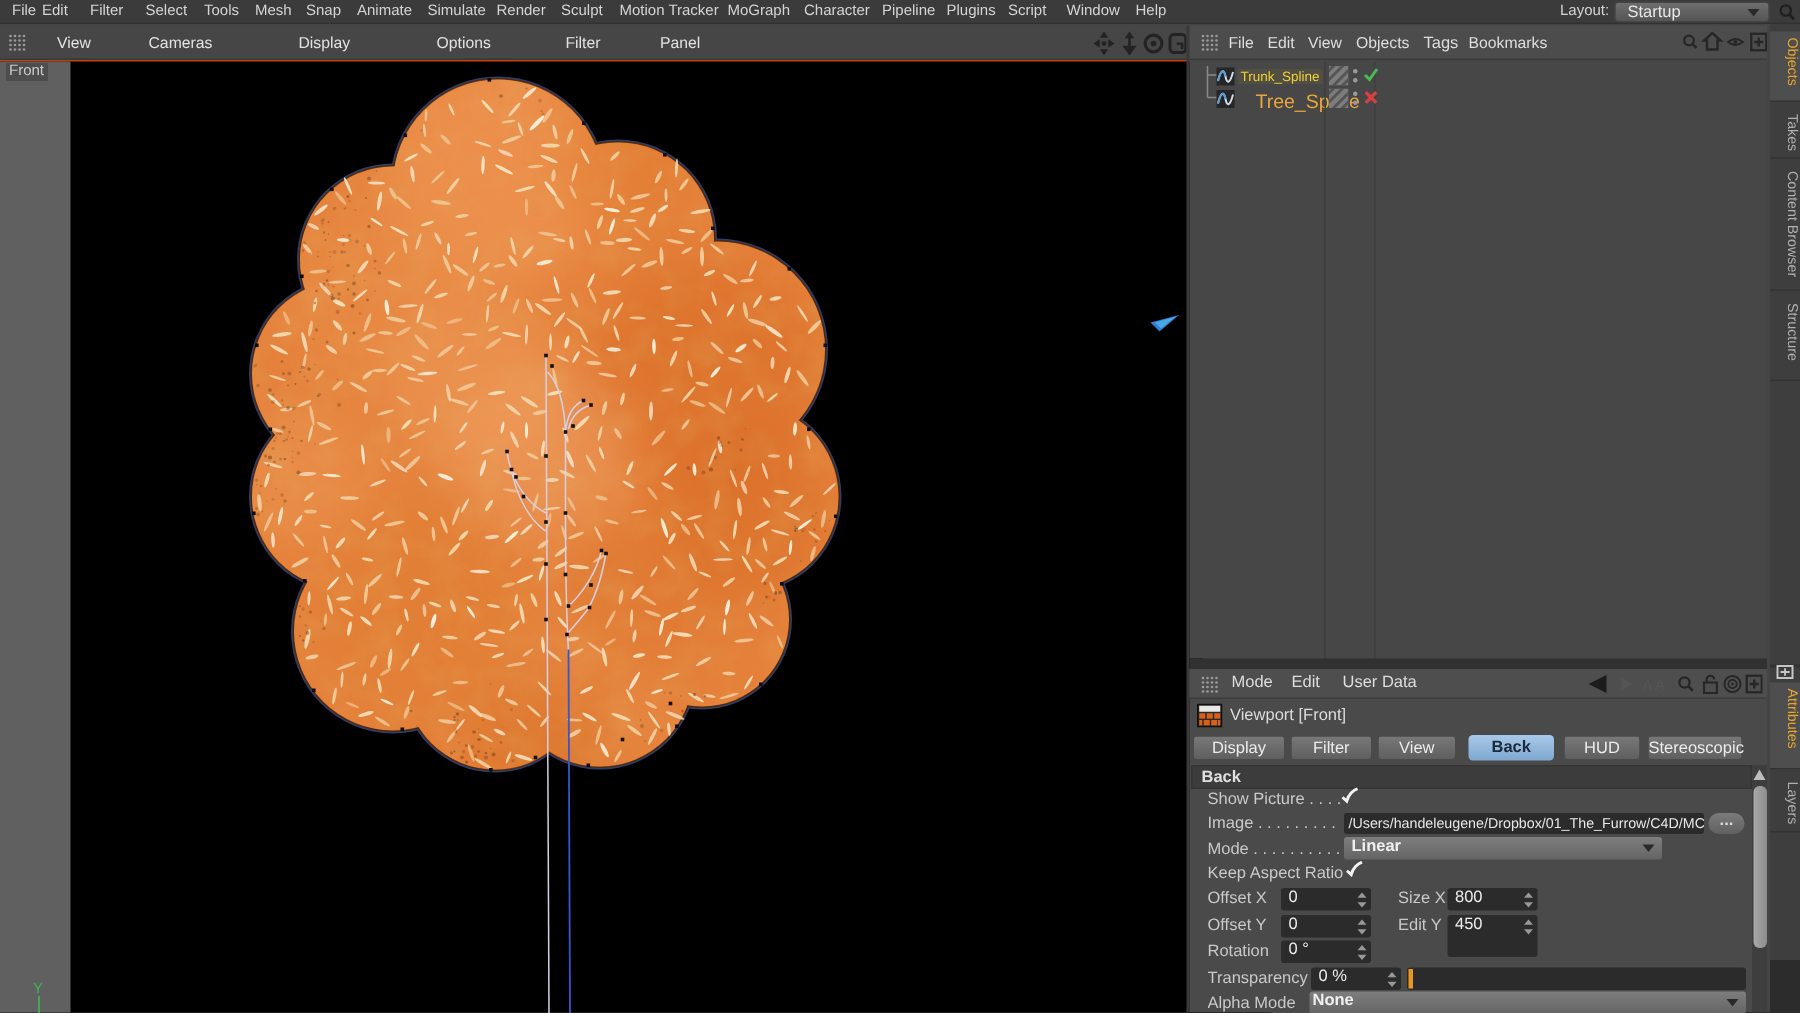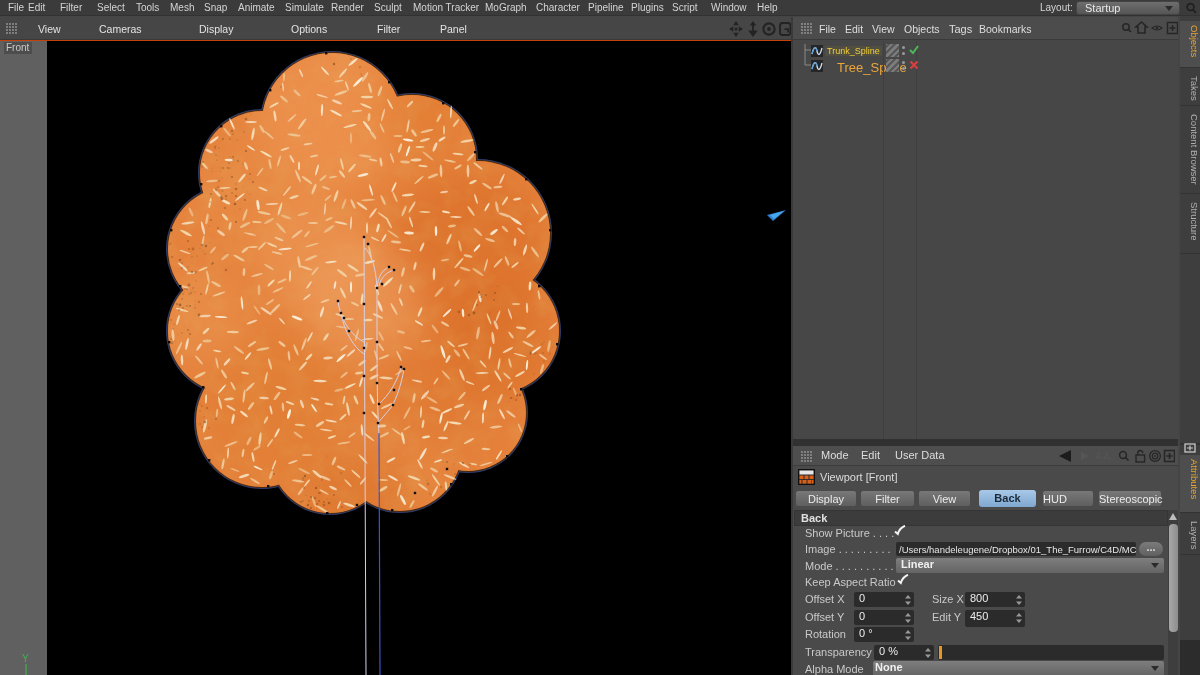--- a/index.html
+++ b/index.html
@@ -1123,60 +1123,60 @@
         <rect x="4.5" y="11" width="4" height="3.6"></rect>
         <rect x="9.5" y="11" width="4" height="3.6"></rect>
         <rect x="14" y="11" width="1.5" height="3.6"></rect>
       </g>
     </svg>
     <span class="abs" style="left:27px;top:25px;color:#dcdcdc">Viewport [Front]</span>
     <span class="abs" style="left:2px;top:44px;width:62px;height:17px;border-radius:3px;background:linear-gradient(#787878,#5f5f5f);border:1px solid #4a4a4a;color:#ececec;text-align:center;line-height:16px">Display</span>
     <span class="abs" style="left:67px;top:44px;width:55px;height:17px;border-radius:3px;background:linear-gradient(#787878,#5f5f5f);border:1px solid #4a4a4a;color:#ececec;text-align:center;line-height:16px">Filter</span>
     <span class="abs" style="left:125px;top:44px;width:53px;height:17px;border-radius:3px;background:linear-gradient(#787878,#5f5f5f);border:1px solid #4a4a4a;color:#ececec;text-align:center;line-height:16px">View</span>
     <span class="abs" style="left:186px;top:44px;width:57px;height:17px;border-radius:3px;background:linear-gradient(#a8c8e8,#7fa8d0);color:#1a2a3a;text-align:center;line-height:17px;font-weight:bold">Back</span>
-    <span class="abs" style="left:249px;top:44px;width:52px;height:17px;border-radius:3px;background:linear-gradient(#787878,#5f5f5f);border:1px solid #4a4a4a;color:#ececec;line-height:16px">HUD</span>
+    <span class="abs" style="left:249px;top:44px;width:52px;height:17px;border-radius:3px;background:linear-gradient(#787878,#5f5f5f);border:1px solid #4a4a4a;color:#ececec;text-align:center;line-height:16px">HUD</span>
     <span class="abs" style="left:305px;top:44px;width:64px;height:17px;border-radius:3px;background:linear-gradient(#787878,#5f5f5f);border:1px solid #4a4a4a;color:#ececec;text-align:center;line-height:16px">Stereoscopic</span>
     <div class="abs" style="left:1px;top:64px;width:374px;height:16px;background:#3c3c3c;border:1px solid #353535">
       <span style="position:absolute;left:6px;top:1px;font-weight:bold;color:#e0e0e0">Back</span>
     </div>
     <div class="abs" style="left:375px;top:64px;width:10px;height:165px;background:#3e3e3e"></div>
     <svg class="abs" style="left:375px;top:65px" width="10" height="12">
       <path d="M5 2 L9 9 L1 9 Z" fill="#bdbdbd"></path>
     </svg>
     <div class="abs" style="left:375.5px;top:78px;width:9px;height:108px;background:linear-gradient(90deg,#a8a8a8,#8d8d8d);border-radius:4px"></div>
     <span class="abs" style="left:12px;top:81px;color:#c9c9c9;white-space:pre">Show Picture . . . .</span>
     <span class="abs" style="left:100px;top:79px"><svg width="13" height="11" viewBox="0 0 13 11">
         <path d="M2 6.5 L4.8 9 C6 5 9 2 12 0.8" fill="none" stroke="#f2f2f2" stroke-width="2"></path>
       </svg></span>
     <span class="abs" style="left:12px;top:97px;color:#c9c9c9;white-space:pre">Image . . . . . . . . .</span>
     <span class="abs" style="left:103px;top:96px;width:240px;height:14px;background:#2b2b2b;border-radius:2px;color:#e6e6e6;font-size:9.5px;padding:2px 0 0 3px;overflow:hidden;white-space:nowrap">/Users/handeleugene/Dropbox/01_The_Furrow/C4D/MC_</span>
     <span class="abs" style="left:346px;top:96px;width:24px;height:14px;background:linear-gradient(#7b7b7b,#606060);border-radius:7px;color:#ddd;text-align:center;line-height:10px;font-weight:bold">...</span>
     <span class="abs" style="left:12px;top:114px;color:#c9c9c9;white-space:pre">Mode . . . . . . . . . .</span>
-    <span class="abs" style="left:103px;top:112px;width:268px;height:15px;background:linear-gradient(#7e7e7e,#646464);border-radius:2px;color:#f0f0f0;padding-left:5px;font-weight:bold">Linear<span class="abs" style="right:5px;top:5px;width:0;height:0;border-left:4px solid transparent;border-right:4px solid transparent;border-top:5px solid #2a2a2a"></span></span>
+    <span class="abs" style="left:103px;top:112px;width:212px;height:15px;background:linear-gradient(#7e7e7e,#646464);border-radius:2px;color:#f0f0f0;padding-left:5px;font-weight:bold">Linear<span class="abs" style="right:5px;top:5px;width:0;height:0;border-left:4px solid transparent;border-right:4px solid transparent;border-top:5px solid #2a2a2a"></span></span>
     <span class="abs" style="left:12px;top:130px;color:#c9c9c9;white-space:pre">Keep Aspect Ratio</span>
     <span class="abs" style="left:103px;top:128px"><svg width="13" height="11" viewBox="0 0 13 11">
         <path d="M2 6.5 L4.8 9 C6 5 9 2 12 0.8" fill="none" stroke="#f2f2f2" stroke-width="2"></path>
       </svg></span>
     <span class="abs" style="left:12px;top:147px;color:#c9c9c9;white-space:pre">Offset X</span>
     <span class="abs" style="left:61px;top:146px;width:60px;height:15px;background:#2b2b2b;border-radius:2px;color:#ececec;padding-left:5px">0<span class="abs" style="right:2px;top:1.5px"><svg width="8" height="12" viewBox="0 0 8 12">
           <path d="M4 1 L7 4.5 L1 4.5 Z" fill="#999"></path>
           <path d="M4 11 L7 7.5 L1 7.5 Z" fill="#999"></path>
         </svg></span></span>
     <span class="abs" style="left:139px;top:147px;color:#c9c9c9;white-space:pre">Size X</span>
     <span class="abs" style="left:172px;top:146px;width:60px;height:15px;background:#2b2b2b;border-radius:2px;color:#ececec;padding-left:5px">800<span class="abs" style="right:2px;top:1.5px"><svg width="8" height="12" viewBox="0 0 8 12">
           <path d="M4 1 L7 4.5 L1 4.5 Z" fill="#999"></path>
           <path d="M4 11 L7 7.5 L1 7.5 Z" fill="#999"></path>
         </svg></span></span>
     <span class="abs" style="left:12px;top:165px;color:#c9c9c9;white-space:pre">Offset Y</span>
     <span class="abs" style="left:61px;top:164px;width:60px;height:15px;background:#2b2b2b;border-radius:2px;color:#ececec;padding-left:5px">0<span class="abs" style="right:2px;top:1.5px"><svg width="8" height="12" viewBox="0 0 8 12">
           <path d="M4 1 L7 4.5 L1 4.5 Z" fill="#999"></path>
           <path d="M4 11 L7 7.5 L1 7.5 Z" fill="#999"></path>
         </svg></span></span>
     <span class="abs" style="left:139px;top:165px;color:#c9c9c9;white-space:pre">Edit Y</span>
-    <span class="abs" style="left:172px;top:164px;width:60px;height:17px;background:#2b2b2b;border-radius:2px;color:#ececec;padding-left:5px">450<span class="abs" style="right:2px;top:1.5px"><svg width="8" height="12" viewBox="0 0 8 12">
+    <span class="abs" style="left:172px;top:164px;width:60px;height:28px;background:#2b2b2b;border-radius:2px;color:#ececec;padding-left:5px">450<span class="abs" style="right:2px;top:1.5px"><svg width="8" height="12" viewBox="0 0 8 12">
           <path d="M4 1 L7 4.5 L1 4.5 Z" fill="#999"></path>
           <path d="M4 11 L7 7.5 L1 7.5 Z" fill="#999"></path>
         </svg></span></span>
     <span class="abs" style="left:12px;top:182px;color:#c9c9c9;white-space:pre">Rotation</span>
     <span class="abs" style="left:61px;top:181px;width:60px;height:15px;background:#2b2b2b;border-radius:2px;color:#ececec;padding-left:5px">0 °<span class="abs" style="right:2px;top:1.5px"><svg width="8" height="12" viewBox="0 0 8 12">
           <path d="M4 1 L7 4.5 L1 4.5 Z" fill="#999"></path>
           <path d="M4 11 L7 7.5 L1 7.5 Z" fill="#999"></path>
         </svg></span></span>
     <span class="abs" style="left:12px;top:200px;color:#c9c9c9;white-space:pre">Transparency</span>
     <span class="abs" style="left:81px;top:199px;width:60px;height:15px;background:#2b2b2b;border-radius:2px;color:#ececec;padding-left:5px">0 %<span class="abs" style="right:2px;top:1.5px"><svg width="8" height="12" viewBox="0 0 8 12">

